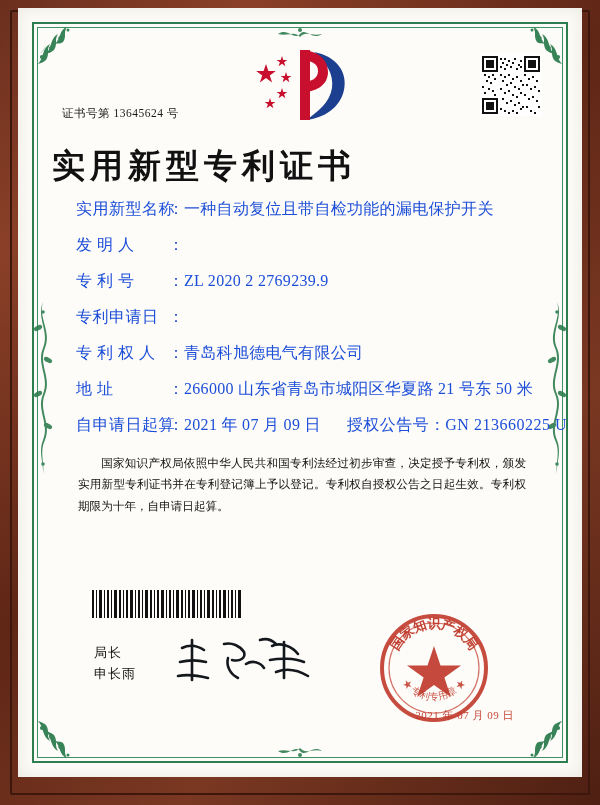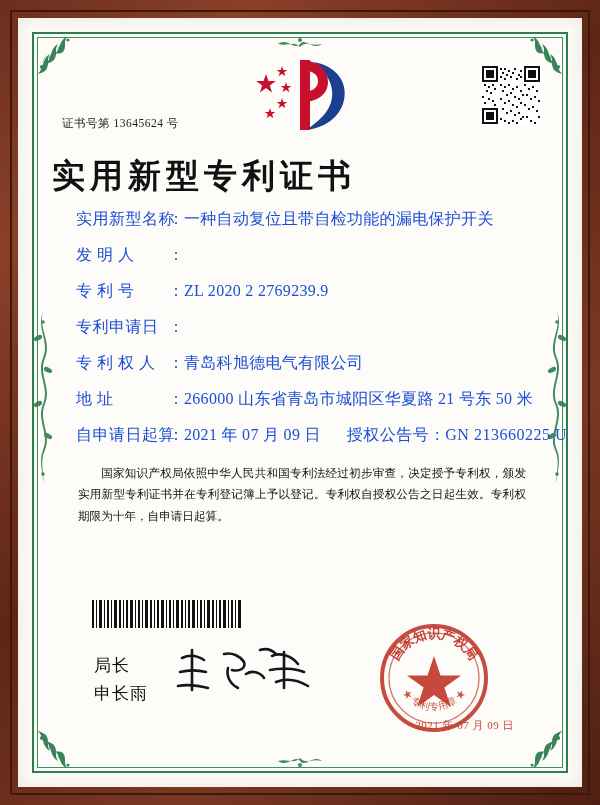--- a/index.html
+++ b/index.html
@@ -26,21 +26,21 @@
   .frame-inner-bevel {
     position: absolute;
     left: 10px; top: 10px;
     width: 580px; height: 785px;
     box-sizing: border-box;
     border: 2px solid #3d170c;
     border-radius: 2px;
   }
   .paper {
     position: absolute;
-    left: 18px; top: 18px;
+    left: 18px; top: 8px;
     width: 564px; height: 769px;
     background: #fdfcf8;
     box-sizing: border-box;
     box-shadow: inset 0 0 18px rgba(180,170,150,0.25);
   }
 
   
   .green-border-outer {
     position: absolute;
     left: 14px; top: 14px;
@@ -187,21 +187,21 @@
     top: 548px;
     width: 150px;
     height: 28px;
   }
 
   
   .sig-block {
     position: absolute;
     left: 42px;
     top: 600px;
-    font-size: 17px;
+    font-size: 13px;
     color: #111;
     line-height: 1.65;
     letter-spacing: 1px;
   }
   .handwriting {
     position: absolute;
     left: 120px;
     top: 592px;
     width: 150px;
     height: 52px;

